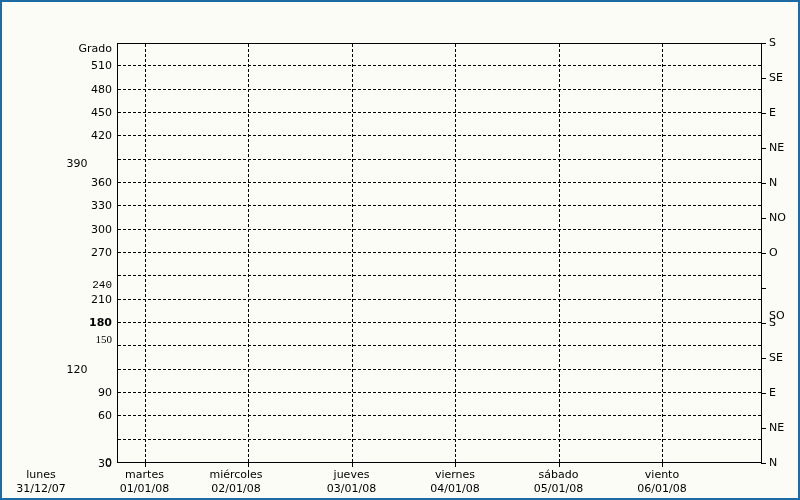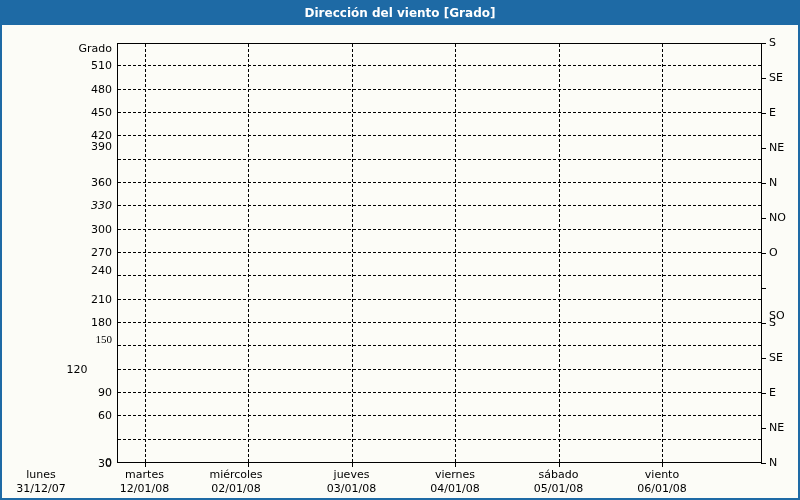--- a/index.html
+++ b/index.html
@@ -33,56 +33,53 @@
   .ctick{position:absolute;left:759px;width:5px;height:0;border-top:1px solid #000;}
   .clab{left:767px;height:14px;text-align:left;}
   .xlabwrap{position:absolute;top:466px;width:104px;text-align:center;}
   .xlab-name{position:static;display:block;height:13px;line-height:13px;}
   .xlab-date{position:static;display:block;height:13px;line-height:13px;margin-top:1px;}
 </style>
 </head>
 <body>
 
 <div id="app">
-  <div id="titlebar">
-    <span>Dirección del viento [Grado]</span>
-  </div>
 
   <div id="grado">Grado</div>
 
   <div id="plot"></div>
 
   <div id="layers">
       <div class="ylab" style="top: 454px;">0</div>
       <div class="hgrid" style="top: 436.667px;"></div>
       <div class="ylab" style="top: 430.667px; margin-top: 24px;">30</div>
       <div class="hgrid" style="top: 413.333px;"></div>
       <div class="ylab" style="top: 407.333px;">60</div>
       <div class="hgrid" style="top: 390px;"></div>
       <div class="ylab" style="top: 384px;">90</div>
       <div class="hgrid" style="top: 366.667px;"></div>
       <div class="ylab" style="top: 360.667px; text-align: center;">120</div>
       <div class="hgrid" style="top: 343.333px;"></div>
       <div class="ylab" style="top: 330px; font-family: Liberation Serif, serif;">150</div>
       <div class="hgrid" style="top: 320px;"></div>
-      <div class="ylab" style="top: 314px;">180</div>
+      <div class="ylab" style="top: 314px; font-weight: bold;">180</div>
       <div class="hgrid" style="top: 296.667px;"></div>
       <div class="ylab" style="top: 290.667px;">210</div>
       <div class="hgrid" style="top: 273.333px;"></div>
-      <div class="ylab" style="top: 262px;">240</div>
+      <div class="ylab" style="top: 276px; font-family: Liberation Mono, monospace;">240</div>
       <div class="hgrid" style="top: 250px;"></div>
       <div class="ylab" style="top: 244px;">270</div>
       <div class="hgrid" style="top: 226.667px;"></div>
       <div class="ylab" style="top: 220.667px;">300</div>
       <div class="hgrid" style="top: 203.333px;"></div>
-      <div class="ylab" style="top: 197.333px; font-style: italic;">330</div>
+      <div class="ylab" style="top: 197.333px;">330</div>
       <div class="hgrid" style="top: 180px;"></div>
       <div class="ylab" style="top: 174px;">360</div>
       <div class="hgrid" style="top: 156.667px;"></div>
-      <div class="ylab" style="top: 138px;">390</div>
+      <div class="ylab" style="top: 155px; text-align: center;">390</div>
       <div class="hgrid" style="top: 133.333px;"></div>
       <div class="ylab" style="top: 127.333px;">420</div>
       <div class="hgrid" style="top: 110px;"></div>
       <div class="ylab" style="top: 104px;">450</div>
       <div class="hgrid" style="top: 86.6667px;"></div>
       <div class="ylab" style="top: 80.6667px;">480</div>
       <div class="hgrid" style="top: 63.3333px;"></div>
       <div class="ylab" style="top: 57.3333px;">510</div>
       <div class="vgrid" style="left: 142.5px;"></div>
       <div class="xtick" style="left: 142.5px;"></div>
@@ -121,21 +118,21 @@
       <div class="ctick" style="top: 426px;"></div>
       <div class="clab" style="top: 419px;">NE</div>
       <div class="ctick" style="top: 461px;"></div>
       <div class="clab" style="top: 454px;">N</div>
       <div class="xlabwrap" style="left: -13px;">
         <div class="xlab-name">lunes</div>
         <div class="xlab-date">31/12/07</div>
       </div>
       <div class="xlabwrap" style="left: 90.5px;">
         <div class="xlab-name">martes</div>
-        <div class="xlab-date">12/01/08</div>
+        <div class="xlab-date">01/01/08</div>
       </div>
       <div class="xlabwrap" style="left: 182px;">
         <div class="xlab-name">miércoles</div>
         <div class="xlab-date">02/01/08</div>
       </div>
       <div class="xlabwrap" style="left: 297.5px;">
         <div class="xlab-name">jueves</div>
         <div class="xlab-date">03/01/08</div>
       </div>
       <div class="xlabwrap" style="left: 401px;">

